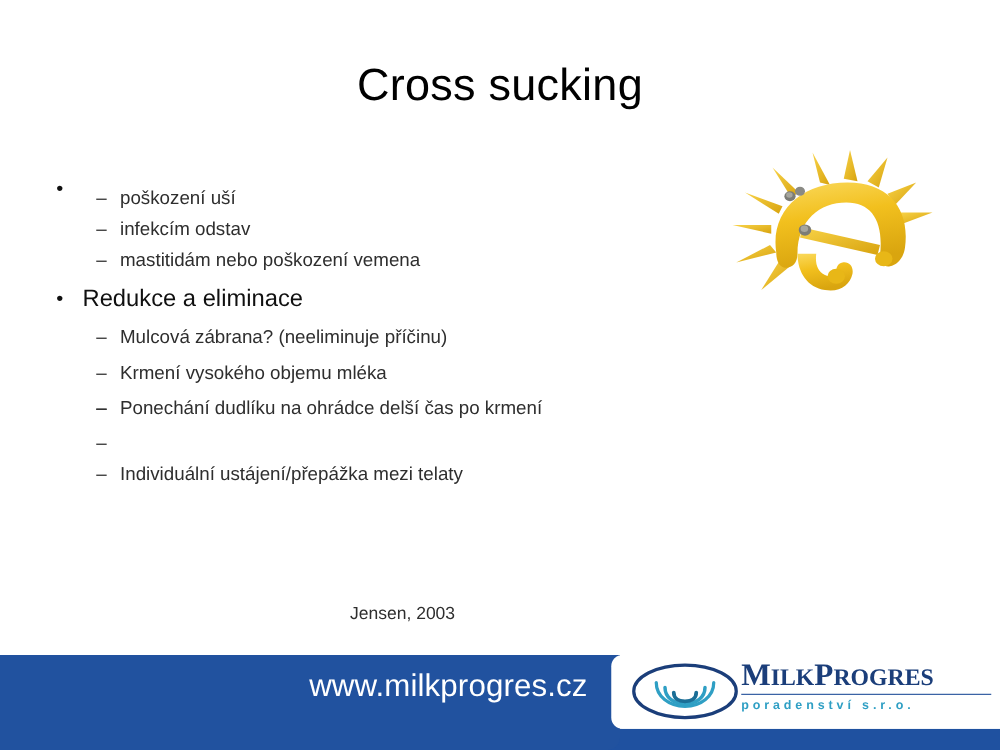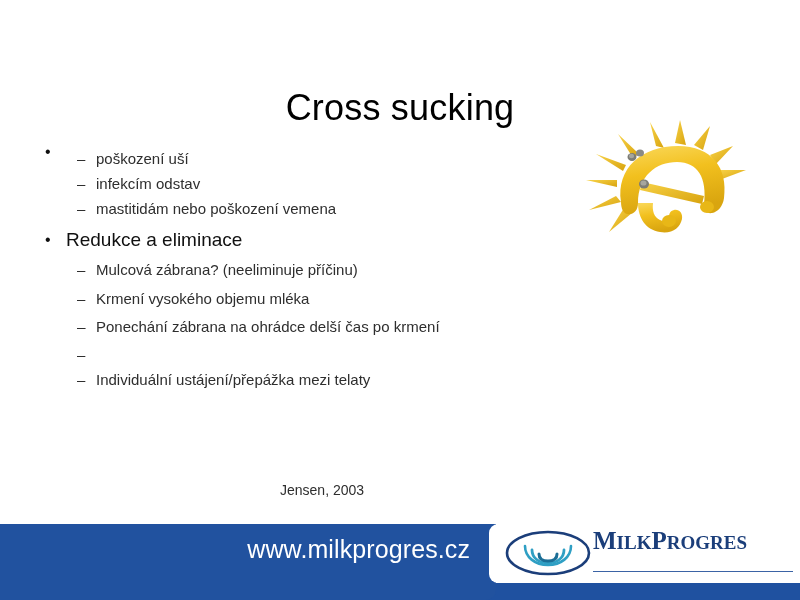--- a/index.html
+++ b/index.html
@@ -28,21 +28,20 @@
     position: absolute;
     left: 60px;
     top: 48px;
     width: 680px;
     text-align: center;
     font-size: 36px;
     font-weight: 400;
     color: #000000;
     letter-spacing: 0.2px;
     line-height: 1.1;
-    margin-top: 40px;
   }
 
   
   .body-list {
     position: absolute;
     left: 40px;
     top: 140px;
     width: 540px;
   }
 
@@ -163,21 +162,21 @@
     width: 200px;
   }
   .logo-name {
     font-family: "Liberation Serif", serif;
     font-size: 25px;
     font-weight: 700;
     color: #1b3e7a;
     line-height: 1;
     white-space: nowrap;
     border-bottom: 1.5px solid #3b63a5;
-    padding-bottom: 18px;
+    padding-bottom: 2px;
     display: block;
   }
   .logo-name .cap { font-size: 25px; }
   .logo-name .sc { font-size: 19px; }
   .logo-tag {
     display: block;
     margin-top: 3px;
     font-family: "Liberation Sans", sans-serif;
     font-size: 10px;
     font-weight: 700;
@@ -230,21 +229,21 @@
       <span class="marker">–</span>
       <span>Krmení vysokého objemu mléka</span>
     </div>
 
     <div class="lvl2">
       <span class="marker">–</span>
     </div>
 
     <div class="lvl2">
       <span class="marker">–</span>
-      <span>Ponechání zábrana na ohrádce delší čas po krmení</span>
+      <span>Ponechání dudlíku na ohrádce delší čas po krmení</span>
     </div>
 
     <div class="lvl2">
       <span class="marker">–</span>
     </div>
 
     <div class="lvl2 spaced">
       <span class="marker">–</span>
       <span>Individuální ustájení/přepážka mezi telaty</span>
     </div>
@@ -315,17 +314,18 @@
 
     <svg class="logo-mark" viewBox="0 0 86 46">
       <ellipse cx="43" cy="23" rx="41" ry="21" fill="#ffffff" stroke="#1B3E7A" stroke-width="2.6"></ellipse>
       <path d="M20,16 C20,27 30,35 43,35 C56,35 66,27 66,16" fill="none" stroke="#2F9FC4" stroke-width="2.6" stroke-linecap="round"></path>
       <path d="M27,20 C27,28 34,33 43,33 C52,33 59,28 59,20" fill="none" stroke="#2F9FC4" stroke-width="2.8" stroke-linecap="round"></path>
       <path d="M34,24 C34,29 38,31 43,31 C48,31 52,29 52,24" fill="none" stroke="#1B6E96" stroke-width="3" stroke-linecap="round"></path>
     </svg>
 
     <div class="logo-words">
       <span class="logo-name"><span class="cap">M</span><span class="sc">ILK</span><span class="cap">P</span><span class="sc">ROGRES</span></span>
+      <span class="logo-tag">poradenství s.r.o.</span>
     </div>
 
   </div>
 
 </div>
 
 </body></html>

